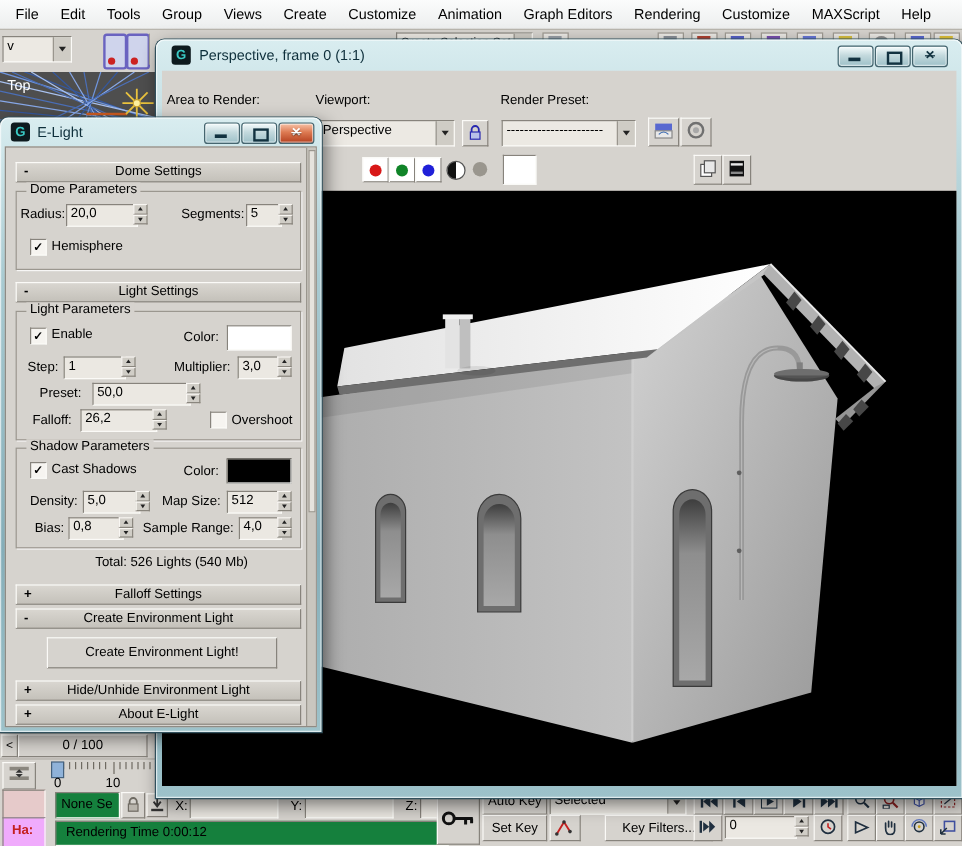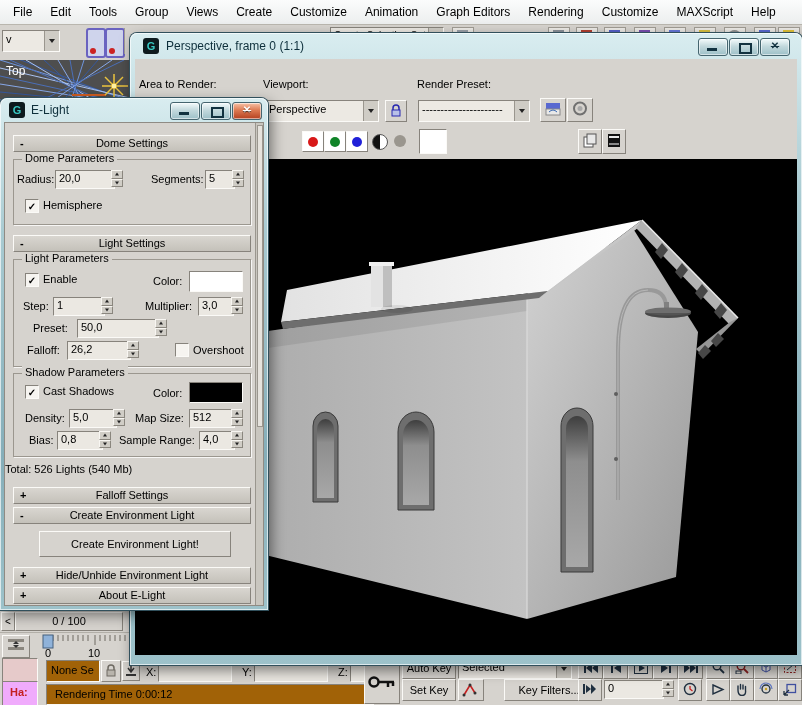--- a/index.html
+++ b/index.html
@@ -2,21 +2,21 @@
 <html><head>
 <meta charset="utf-8">
 <style>
   html,body{margin:0;padding:0}
   .screen{position:relative;width:802px;height:705px;background:#d6d3ce;font-family:"Liberation Sans",sans-serif;font-size:11px;color:#000;overflow:hidden}
   .abs{position:absolute}
   .lbl{position:absolute;white-space:nowrap}
   
   .field{position:absolute;height:15px;background:#ebe8e2;border:1px solid;border-color:#87837c #fbfaf7 #fbfaf7 #87837c;padding:1px 3px;white-space:nowrap;overflow:hidden}
   .btn{position:absolute;background:#d6d3ce;border:1px solid;border-color:#fbfaf7 #87837c #87837c #fbfaf7;text-align:center;cursor:default}
-  .sunkbox{position:absolute;background:#a16207;border:1px solid;border-color:#87837c #fbfaf7 #fbfaf7 #87837c;overflow:hidden}
+  .sunkbox{position:absolute;background:#15803d;border:1px solid;border-color:#87837c #fbfaf7 #fbfaf7 #87837c;overflow:hidden}
   .combo{position:absolute;display:flex;background:#ece9e3;border:1px solid;border-color:#87837c #fbfaf7 #fbfaf7 #87837c}
   .combo .txt{flex:1;padding:2px 3px;white-space:nowrap;overflow:hidden}
   .combo .arw{width:14px;background:#cfccc5;border-left:1px solid #9a968e;position:relative}
   .combo .arw::after{content:"";position:absolute;left:50%;top:50%;transform:translate(-50%,-30%);border:3px solid transparent;border-top:4px solid #222}
   .spin{position:absolute;width:12px;display:flex;flex-direction:column}
   .spin i{flex:1;background:#d0cdc6;border:1px solid;border-color:#f8f6f2 #8a867e #8a867e #f8f6f2;position:relative}
   .spin i::after{content:"";position:absolute;left:50%;top:50%;transform:translate(-50%,-50%);border:2px solid transparent}
   .spin .su::after{border-bottom:3px solid #222;margin-top:-1px}
   .spin .sd::after{border-top:3px solid #222;margin-top:1px}
   .cb{position:absolute;width:12px;height:12px;background:#f6f4f0;border:1px solid;border-color:#87837c #fbfaf7 #fbfaf7 #87837c;text-align:center}
@@ -562,21 +562,21 @@
           <i class="su"></i>
           <i class="sd"></i>
         </span>
       <span class="lbl" style="left:114px;top:311px">Sample Range:</span>
       <span class="field" style="left:194px;top:308px;width:28px">4,0</span>
       <span class="spin" style="left:226px;top:308px;height:17px">
           <i class="su"></i>
           <i class="sd"></i>
         </span>
 
-      <span class="lbl" style="left:0;top:340px;width:236px;text-align:left">Total: 526 Lights (540 Mb)</span>
+      <span class="lbl" style="left:20px;top:340px;width:236px;text-align:center">Total: 526 Lights (540 Mb)</span>
 
       <div class="rollout" style="left:8px;top:364px;width:236px">
         <span class="pm">+</span><span>Falloff Settings</span>
       </div>
       <div class="rollout" style="left:8px;top:384px;width:236px">
         <span class="pm">-</span><span>Create Environment Light</span>
       </div>
       <span class="btn" style="left:34px;top:408px;width:190px;height:24px;line-height:24px">Create Environment Light!</span>
       <div class="rollout" style="left:8px;top:444px;width:236px">
         <span class="pm">+</span><span>Hide/Unhide Environment Light</span>

